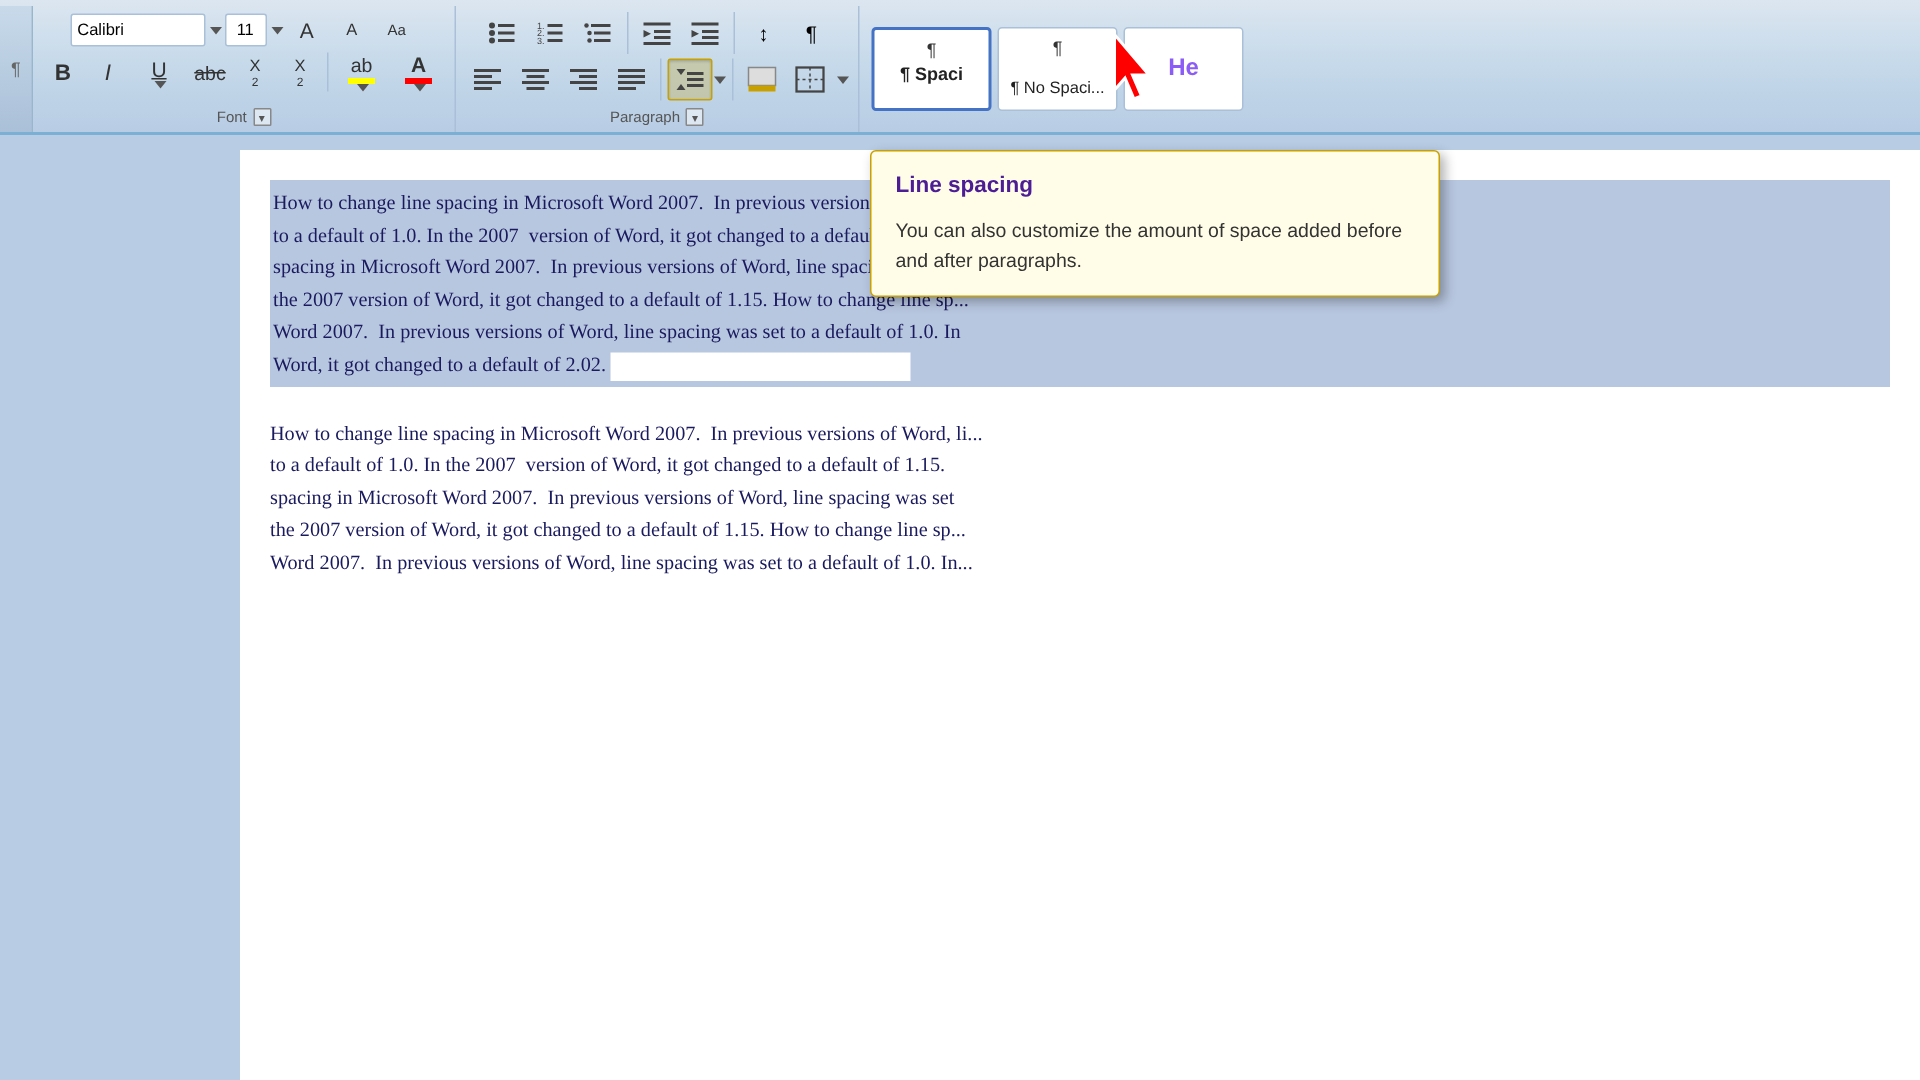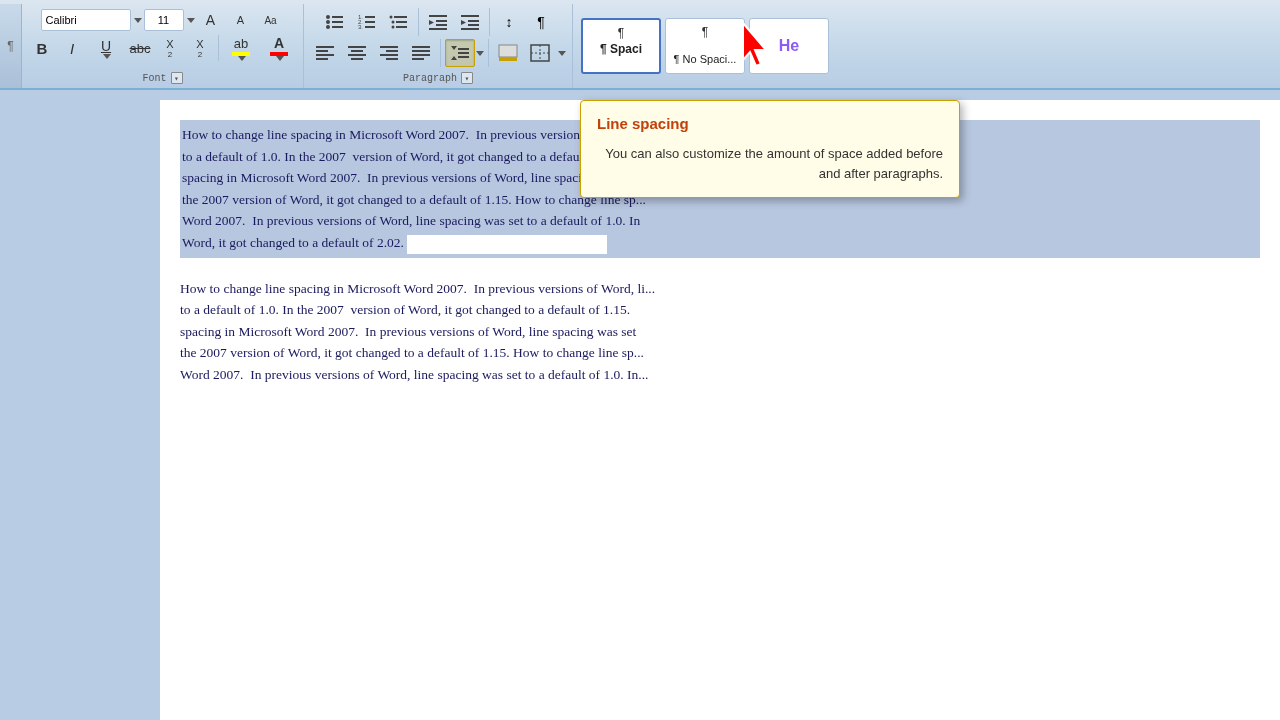--- a/index.html
+++ b/index.html
@@ -51,21 +51,20 @@
       font-size: 10px;
       color: #555;
       text-align: center;
       margin-top: auto;
       padding: 2px 4px;
       width: 100%;
       display: flex;
       align-items: center;
       justify-content: center;
       gap: 4px;
-      font-family: Liberation Mono, monospace;
     }
 
     .ribbon-btn {
       display: flex;
       flex-direction: column;
       align-items: center;
       justify-content: center;
       padding: 2px 4px;
       border: 1px solid transparent;
       border-radius: 2px;
@@ -176,36 +175,35 @@
       border: 1px solid #c8a000;
       border-radius: 4px;
       padding: 14px 16px;
       box-shadow: 3px 3px 8px rgba(0,0,0,0.3);
       z-index: 100;
     }
 
     .tooltip-title {
       font-size: 15px;
       font-weight: bold;
-      color: #c2410c;
+      color: #4c1d95;
       margin-bottom: 12px;
     }
 
     .tooltip-body {
       font-size: 13px;
       color: #333;
       line-height: 1.5;
     }
 
     .tooltip-body p {
       margin-bottom: 10px;
     }
     .tooltip-body p:last-child {
       margin-bottom: 0;
-      text-align: right;
     }
 
     
     .doc-area {
       background: #b8cce4;
       height: 630px;
       display: flex;
       padding: 10px 0 0 160px;
     }
 
@@ -247,21 +245,21 @@
       display: flex;
       align-items: center;
       justify-content: center;
       font-size: 8px;
       cursor: pointer;
       background: rgba(255,255,255,0.5);
     }
 
     
     .font-size-input {
-      width: 40px;
+      width: 28px;
       height: 22px;
       border: 1px solid #aac0d8;
       border-radius: 2px;
       text-align: center;
       font-size: 11px;
       background: white;
     }
 
     .font-name-input {
       width: 90px;

